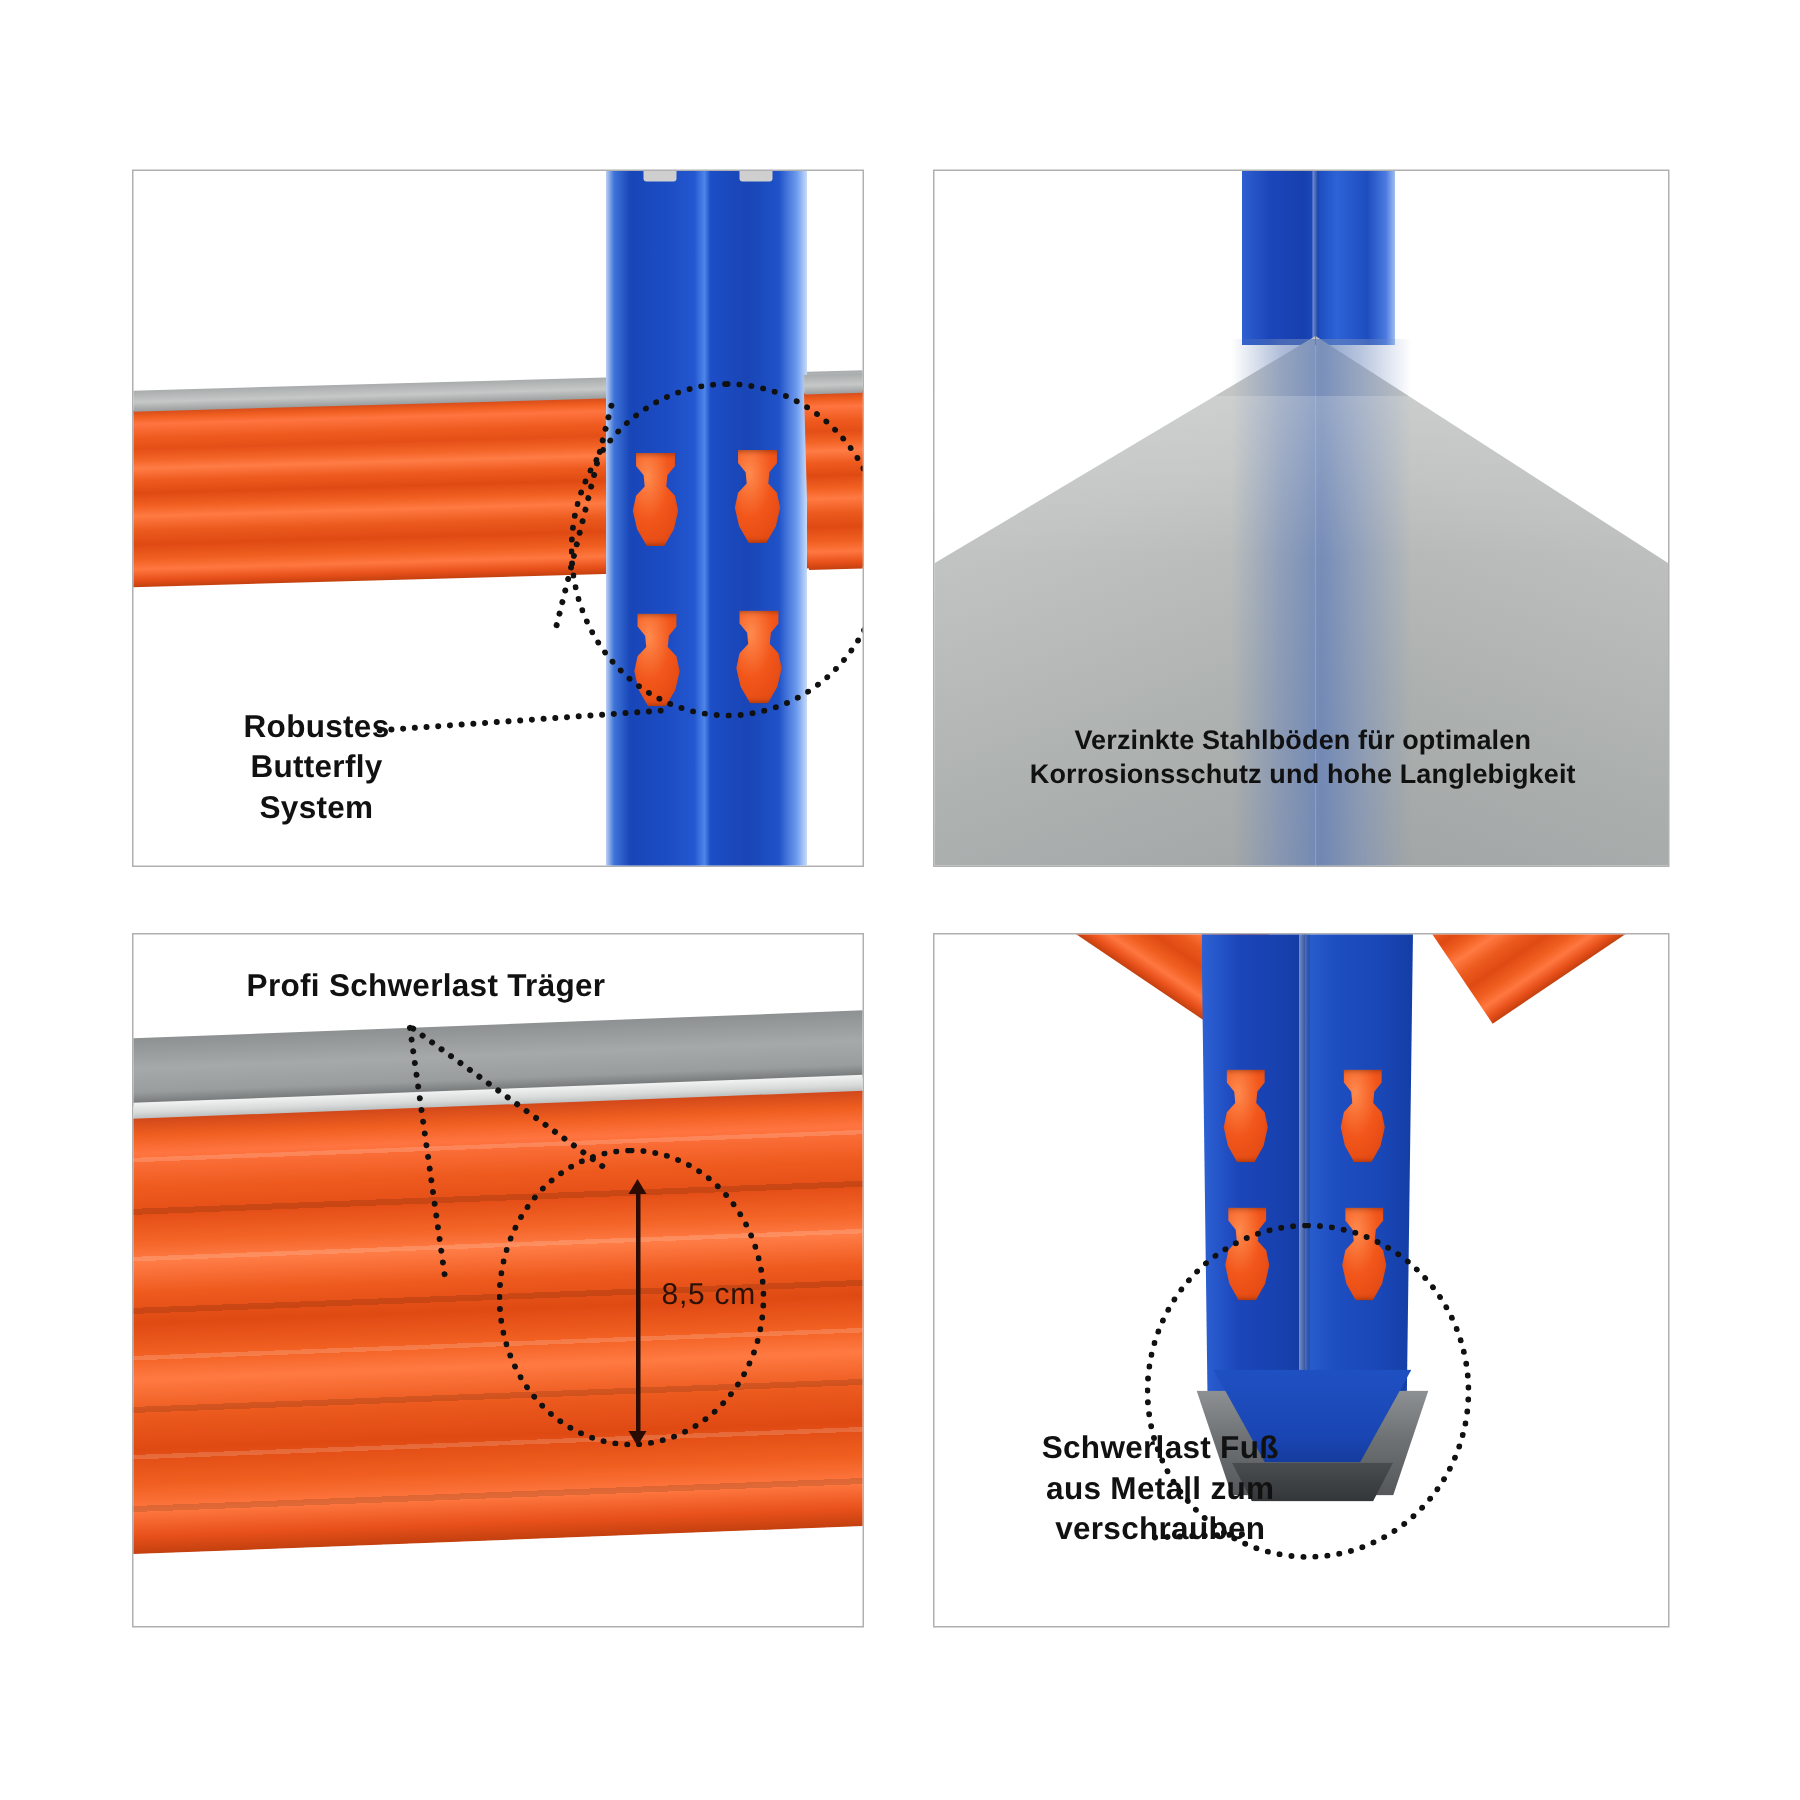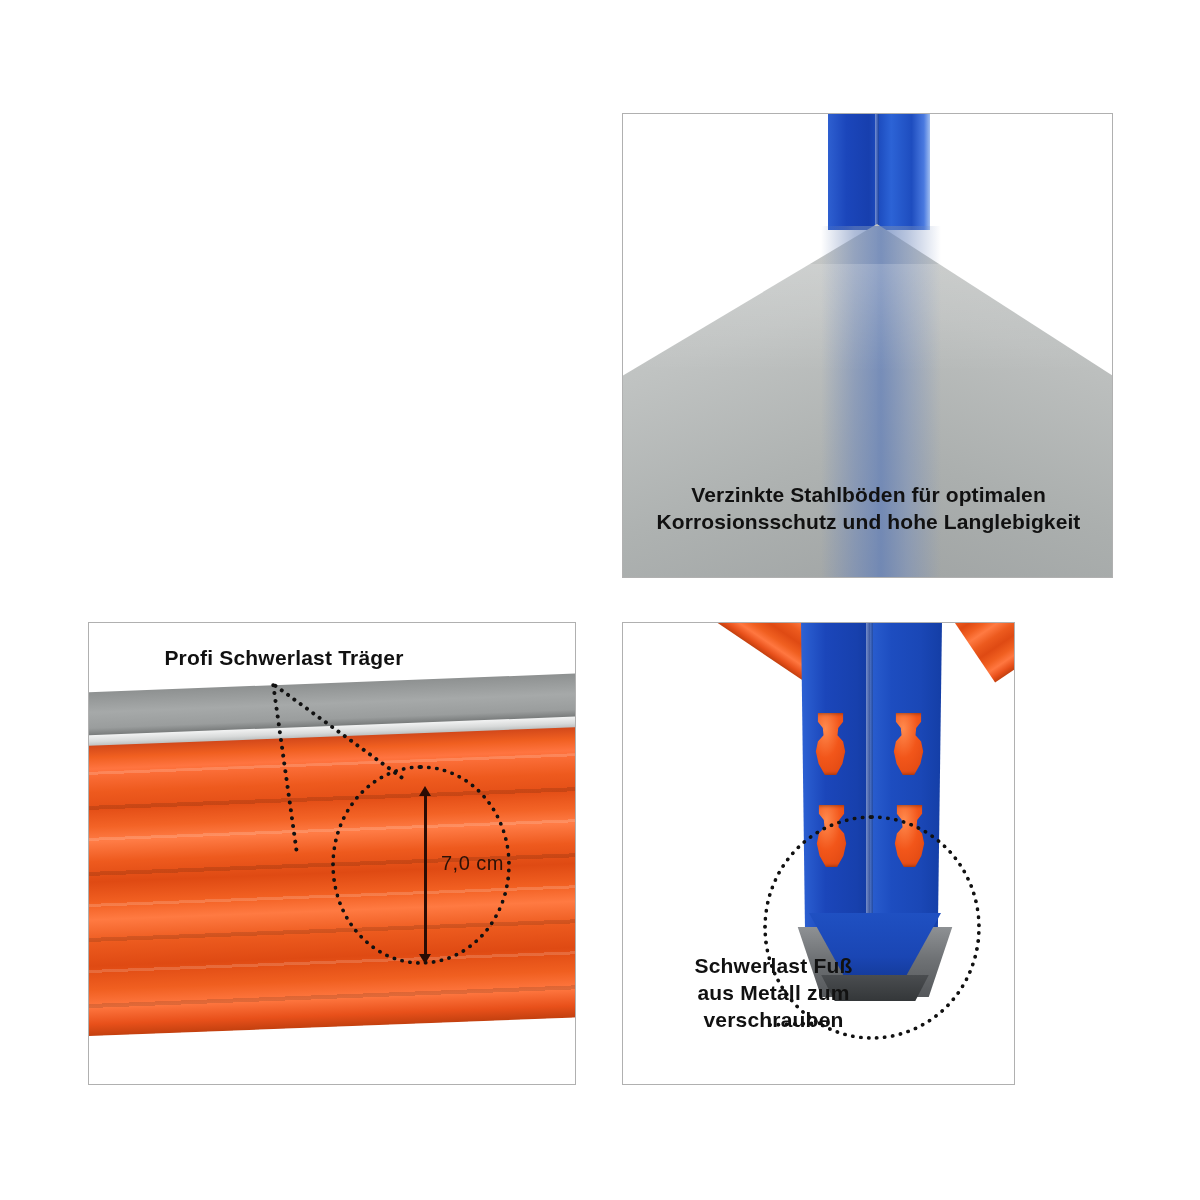--- a/index.html
+++ b/index.html
@@ -25,21 +25,21 @@
   .panel {
     position: absolute;
     background: #ffffff;
     border: 1px solid #b0b0b0;
     box-sizing: border-box;
     overflow: hidden;
   }
   #panel-butterfly   { left: 88px;  top: 113px; width: 488px; height: 465px; }
   #panel-shelf       { left: 622px; top: 113px; width: 491px; height: 465px; }
   #panel-beam        { left: 88px;  top: 622px; width: 488px; height: 463px; }
-  #panel-foot        { left: 622px; top: 622px; width: 393px; height: 463px; }
+  #panel-foot        { left: 622px; top: 622px; width: 491px; height: 463px; }
 
   .stage {
     position: absolute;
     inset: 0;
     overflow: hidden;
   }
 
   
   .post {
     position: absolute;
@@ -151,30 +151,61 @@
 
   
   .label {
     position: absolute;
     color: #111111;
     font-weight: bold;
     line-height: 1.28;
     white-space: pre-line;
   }
   #label-butterfly { left: 22px;  top: 358px; width: 200px; text-align: center; font-size: 21px; letter-spacing: .2px; }
-  #label-shelf     { left: 20px;  top: 368px; width: 451px; text-align: center; font-size: 21px; letter-spacing: .1px; }
+  #label-shelf     { left: 20px;  top: 368px; width: 451px; text-align: center; font-size: 18px; letter-spacing: .1px; }
   #label-beam      { left: 50px;  top: 22px;  width: 290px; text-align: center;   font-size: 21px; letter-spacing: .2px; }
   #label-foot      { left: 18px;  top: 330px; width: 265px; text-align: center; font-size: 21px; letter-spacing: .2px; }
   #label-dimension { position: absolute; font-size: 20px; color: #2c1107; font-weight: normal; letter-spacing: .5px; }
 </style>
 </head>
 <body>
 
 <div id="infographic">
 
+  <div class="panel" id="panel-butterfly">
+    <div class="stage">
+
+      <div class="beam-face" style="left:-20px; top:160px; width:540px; height:118px; transform:rotate(-1.6deg); transform-origin:0 0;"></div>
+
+      <div class="steel" style="left:-20px; top:147px; width:540px; height:14px; transform:rotate(-1.6deg); transform-origin:0 0;
+                  background:linear-gradient(180deg,#a9acac 0%,#c6c8c8 55%,#9b9e9e 100%);"></div>
+
+      <div class="post" style="left:315px; top:-2px; width:134px; height:470px;"></div>
+      <div class="post-notch" style="left:340px; top:-2px; width:22px; height:9px;"></div>
+      <div class="post-notch" style="left:404px; top:-2px; width:22px; height:9px;"></div>
+
+      <div class="bfly" style="left:330px; top:188px; width:36px; height:62px;"></div>
+      <div class="bfly" style="left:398px; top:186px; width:36px; height:62px;"></div>
+      <div class="bfly" style="left:331px; top:295px; width:36px; height:62px;"></div>
+      <div class="bfly" style="left:399px; top:293px; width:36px; height:62px;"></div>
+
+      <div class="beam-face" style="left:447px; top:148px; width:60px; height:118px; transform:rotate(-1.6deg); transform-origin:0 0;"></div>
+      <div class="steel" style="left:447px; top:136px; width:60px; height:13px; transform:rotate(-1.6deg); transform-origin:0 0;
+                  background:linear-gradient(180deg,#a9acac 0%,#c6c8c8 55%,#9b9e9e 100%);"></div>
+
+      <div class="callout-circle" style="left:290px; top:140px; width:212px; height:225px;"></div>
+
+      <div class="callout-line" style="left:321px; top:155px; width:155px; transform:rotate(104deg);"></div>
+      <div class="callout-line" style="left:162px; top:371px; width:192px; transform:rotate(-4deg);"></div>
+
+      <div class="label" id="label-butterfly">Robustes
+Butterfly
+System</div>
+    </div>
+  </div>
 
   <div class="panel" id="panel-shelf">
     <div class="stage">
 
       <div style="position:absolute; left:205px; top:-2px; width:102px; height:118px;
                   background:linear-gradient(90deg,
                     #2e5fd0 0%, #1b46bb 18%, #173fae 40%, #1d4dc0 50%,
                     #2c63d6 62%, #1e4dbf 82%, #4a7ae0 94%, #9fbdf0 100%);"></div>
       <div style="position:absolute; left:252px; top:-2px; width:4px; height:118px;
                   background:linear-gradient(90deg, rgba(255,255,255,.40), rgba(0,0,0,.18));"></div>
@@ -216,21 +247,21 @@
                     rgba(255,255,255,.16) 0px, rgba(255,255,255,.16) 3px,
                     rgba(255,255,255,0) 3px, rgba(255,255,255,0) 34px,
                     rgba(0,0,0,.12) 34px, rgba(0,0,0,.12) 38px,
                     rgba(255,255,255,0) 38px, rgba(255,255,255,0) 66px);"></div>
 
       <div class="callout-circle" style="left:242px; top:142px; width:180px; height:200px;"></div>
       <div class="callout-line" style="left:186px; top:60px; width:160px; transform:rotate(36deg);"></div>
       <div class="callout-line" style="left:186px; top:60px; width:170px; transform:rotate(82deg);"></div>
 
       <div class="dim-arrow" style="left:335px; top:172px; height:160px;"></div>
-      <div class="label" id="label-dimension" style="left:352px; top:228px;">7,0 cm</div>
+      <div class="label" id="label-dimension" style="left:352px; top:228px;">8,5 cm</div>
 
       <div class="label" id="label-beam">Profi Schwerlast Träger</div>
     </div>
   </div>
 
   <div class="panel" id="panel-foot">
     <div class="stage">
 
       <div class="beam-face" style="left:-180px; top:-40px; width:430px; height:120px; transform:rotate(34deg); transform-origin:100% 0;"></div>
 

